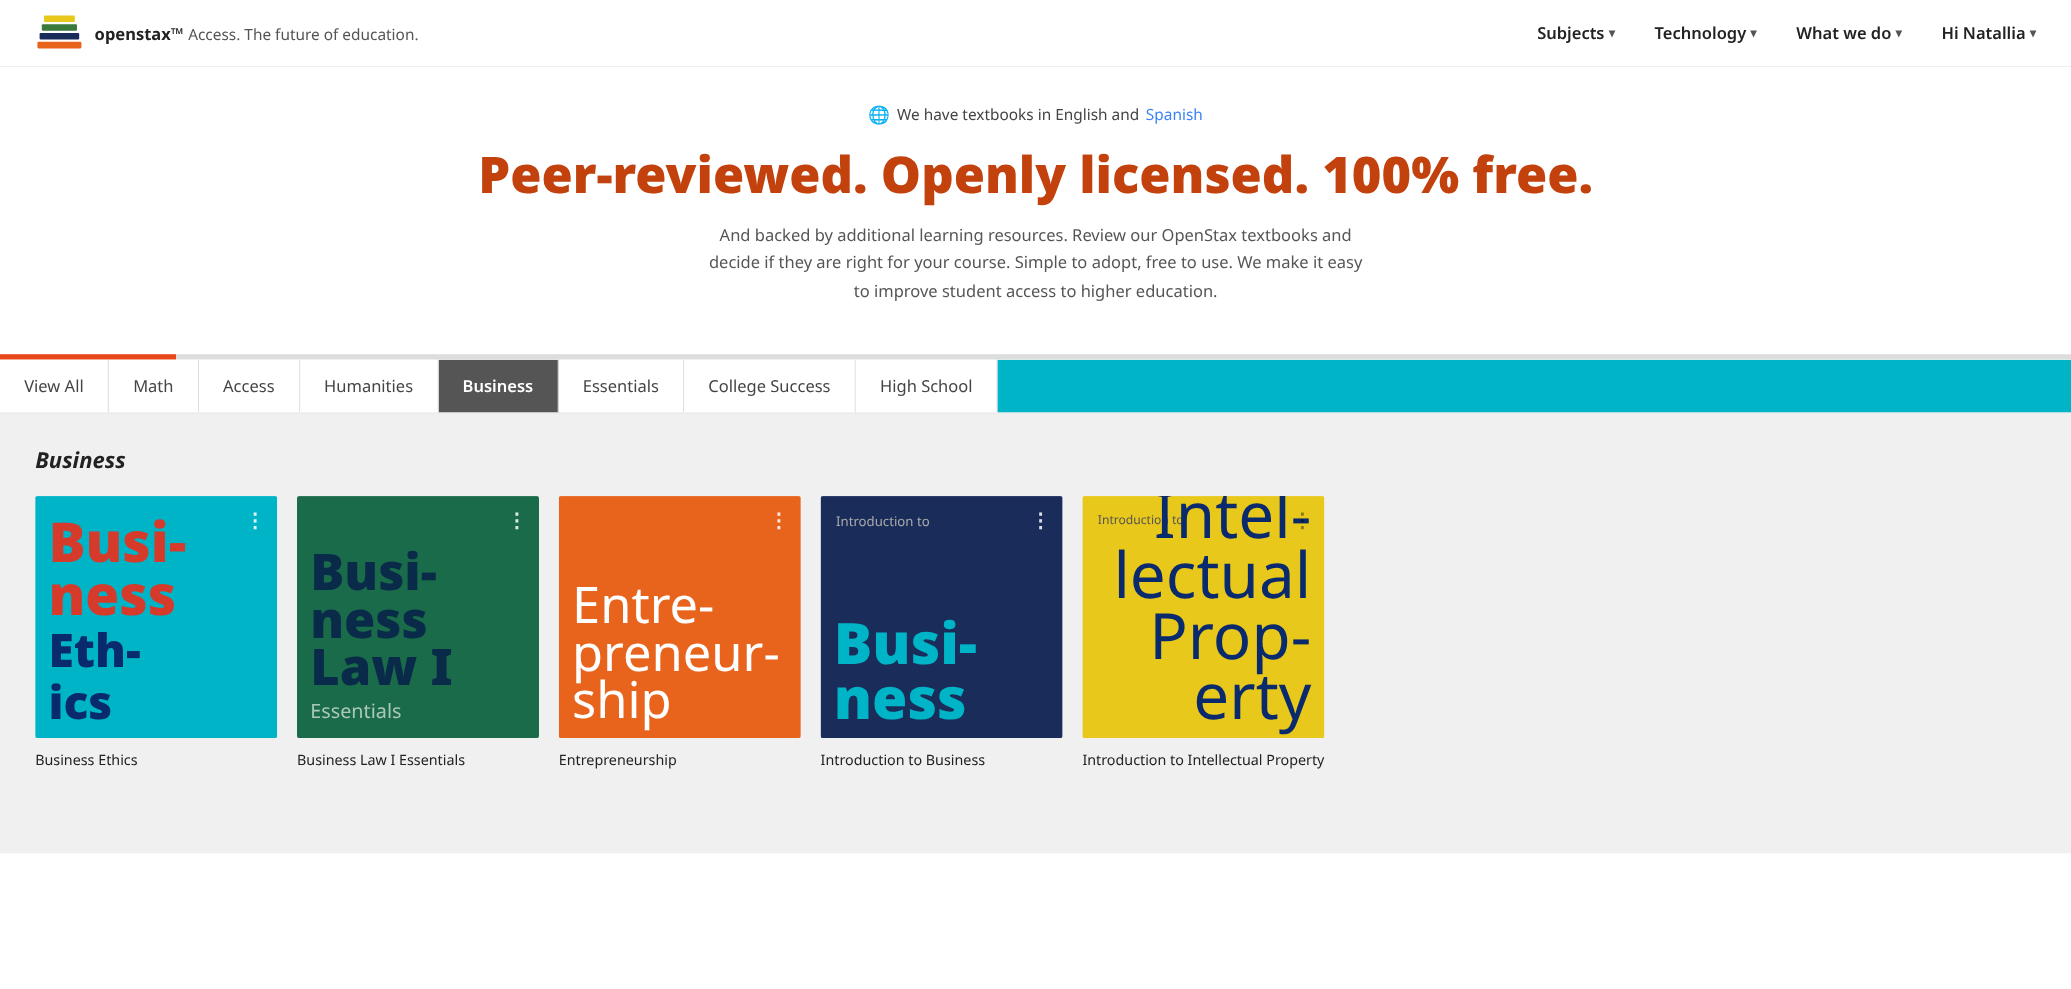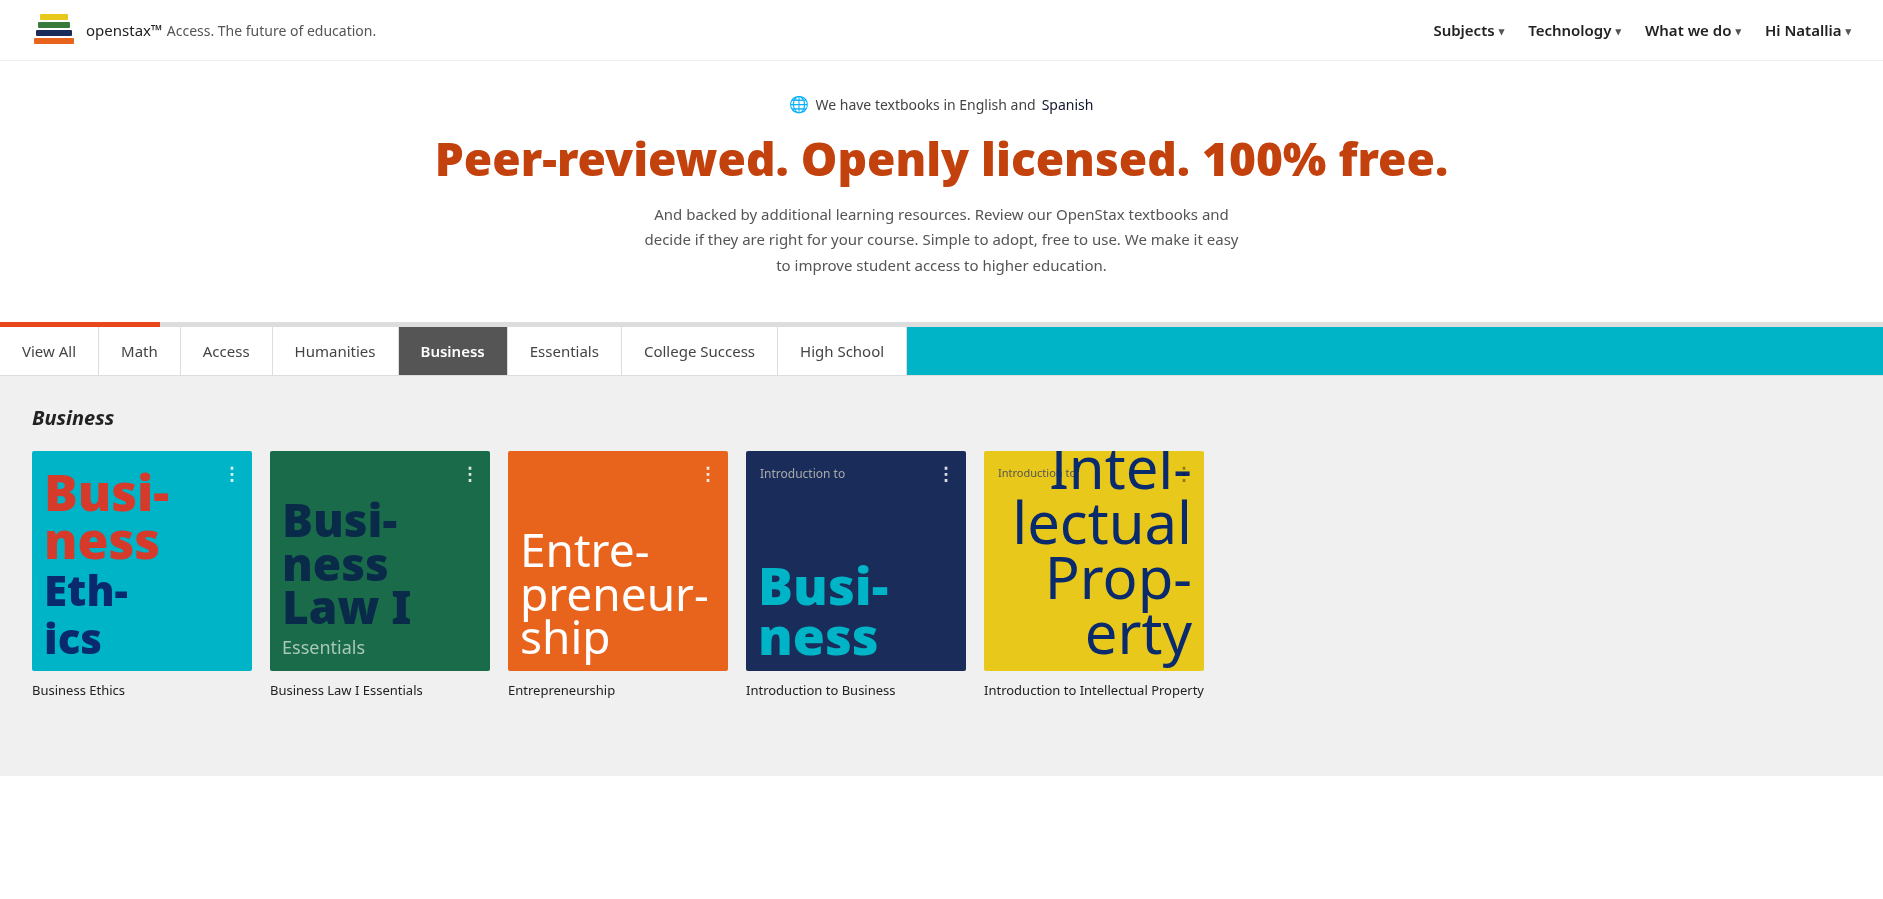--- a/index.html
+++ b/index.html
@@ -17,32 +17,32 @@
     .logo-area {
       display: flex;
       align-items: center;
       gap: 10px;
     }
     .logo-icon {
       width: 44px;
       height: 36px;
     }
     .logo-brand {
-      font-weight: normal;
+      font-weight: bold;
       color: #222;
       font-size: 15px;
     }
     .logo-tagline {
       font-size: 14px;
       color: #555;
     }
     .nav-right {
       display: flex;
       align-items: center;
-      gap: 24px;
+      gap: 36px;
     }
     .nav-item {
       font-size: 15px;
       font-weight: 600;
       color: #222;
       cursor: pointer;
       display: flex;
       align-items: center;
       gap: 4px;
     }
@@ -60,21 +60,21 @@
     .language-bar {
       font-size: 14px;
       color: #444;
       margin-bottom: 18px;
       display: flex;
       align-items: center;
       justify-content: center;
       gap: 6px;
     }
     .language-bar a {
-      color: #0f172a;
+      color: #3b82f6;
       text-decoration: none;
     }
     .hero-title {
       font-size: 46px;
       font-weight: 900;
       color: #c2410c;
       margin-bottom: 18px;
       line-height: 1.1;
     }
     .hero-subtitle {

